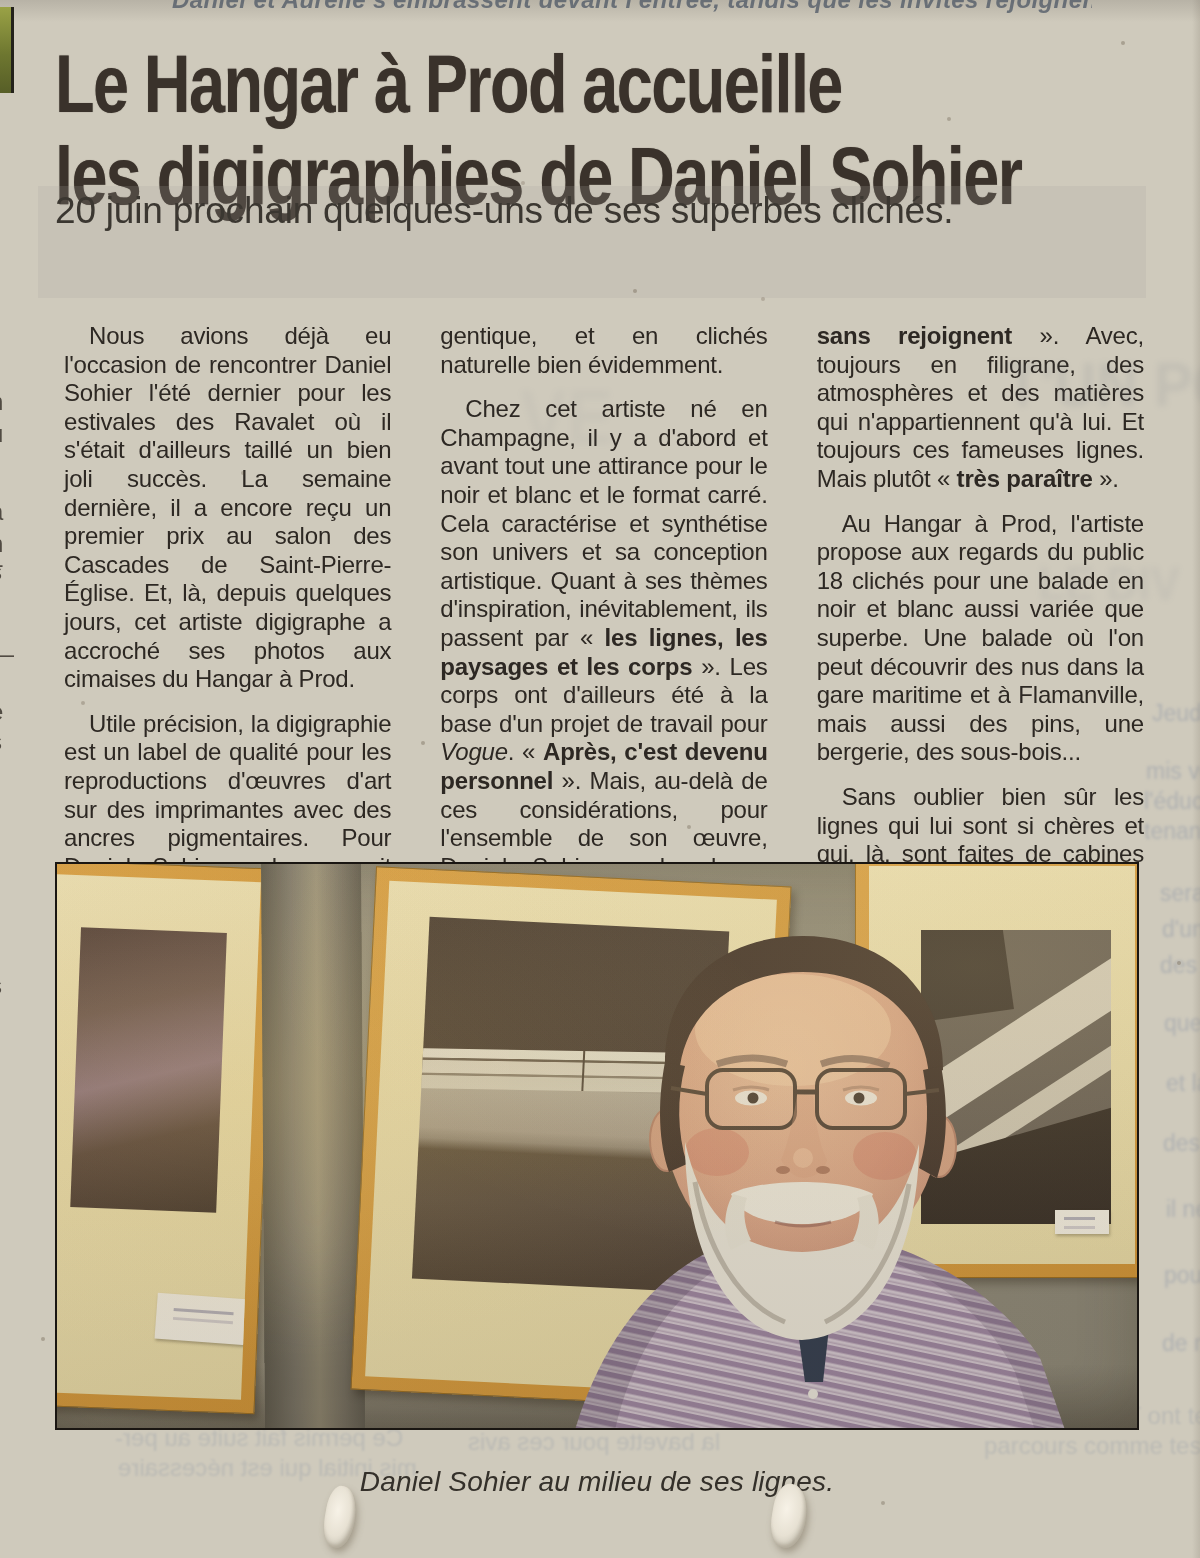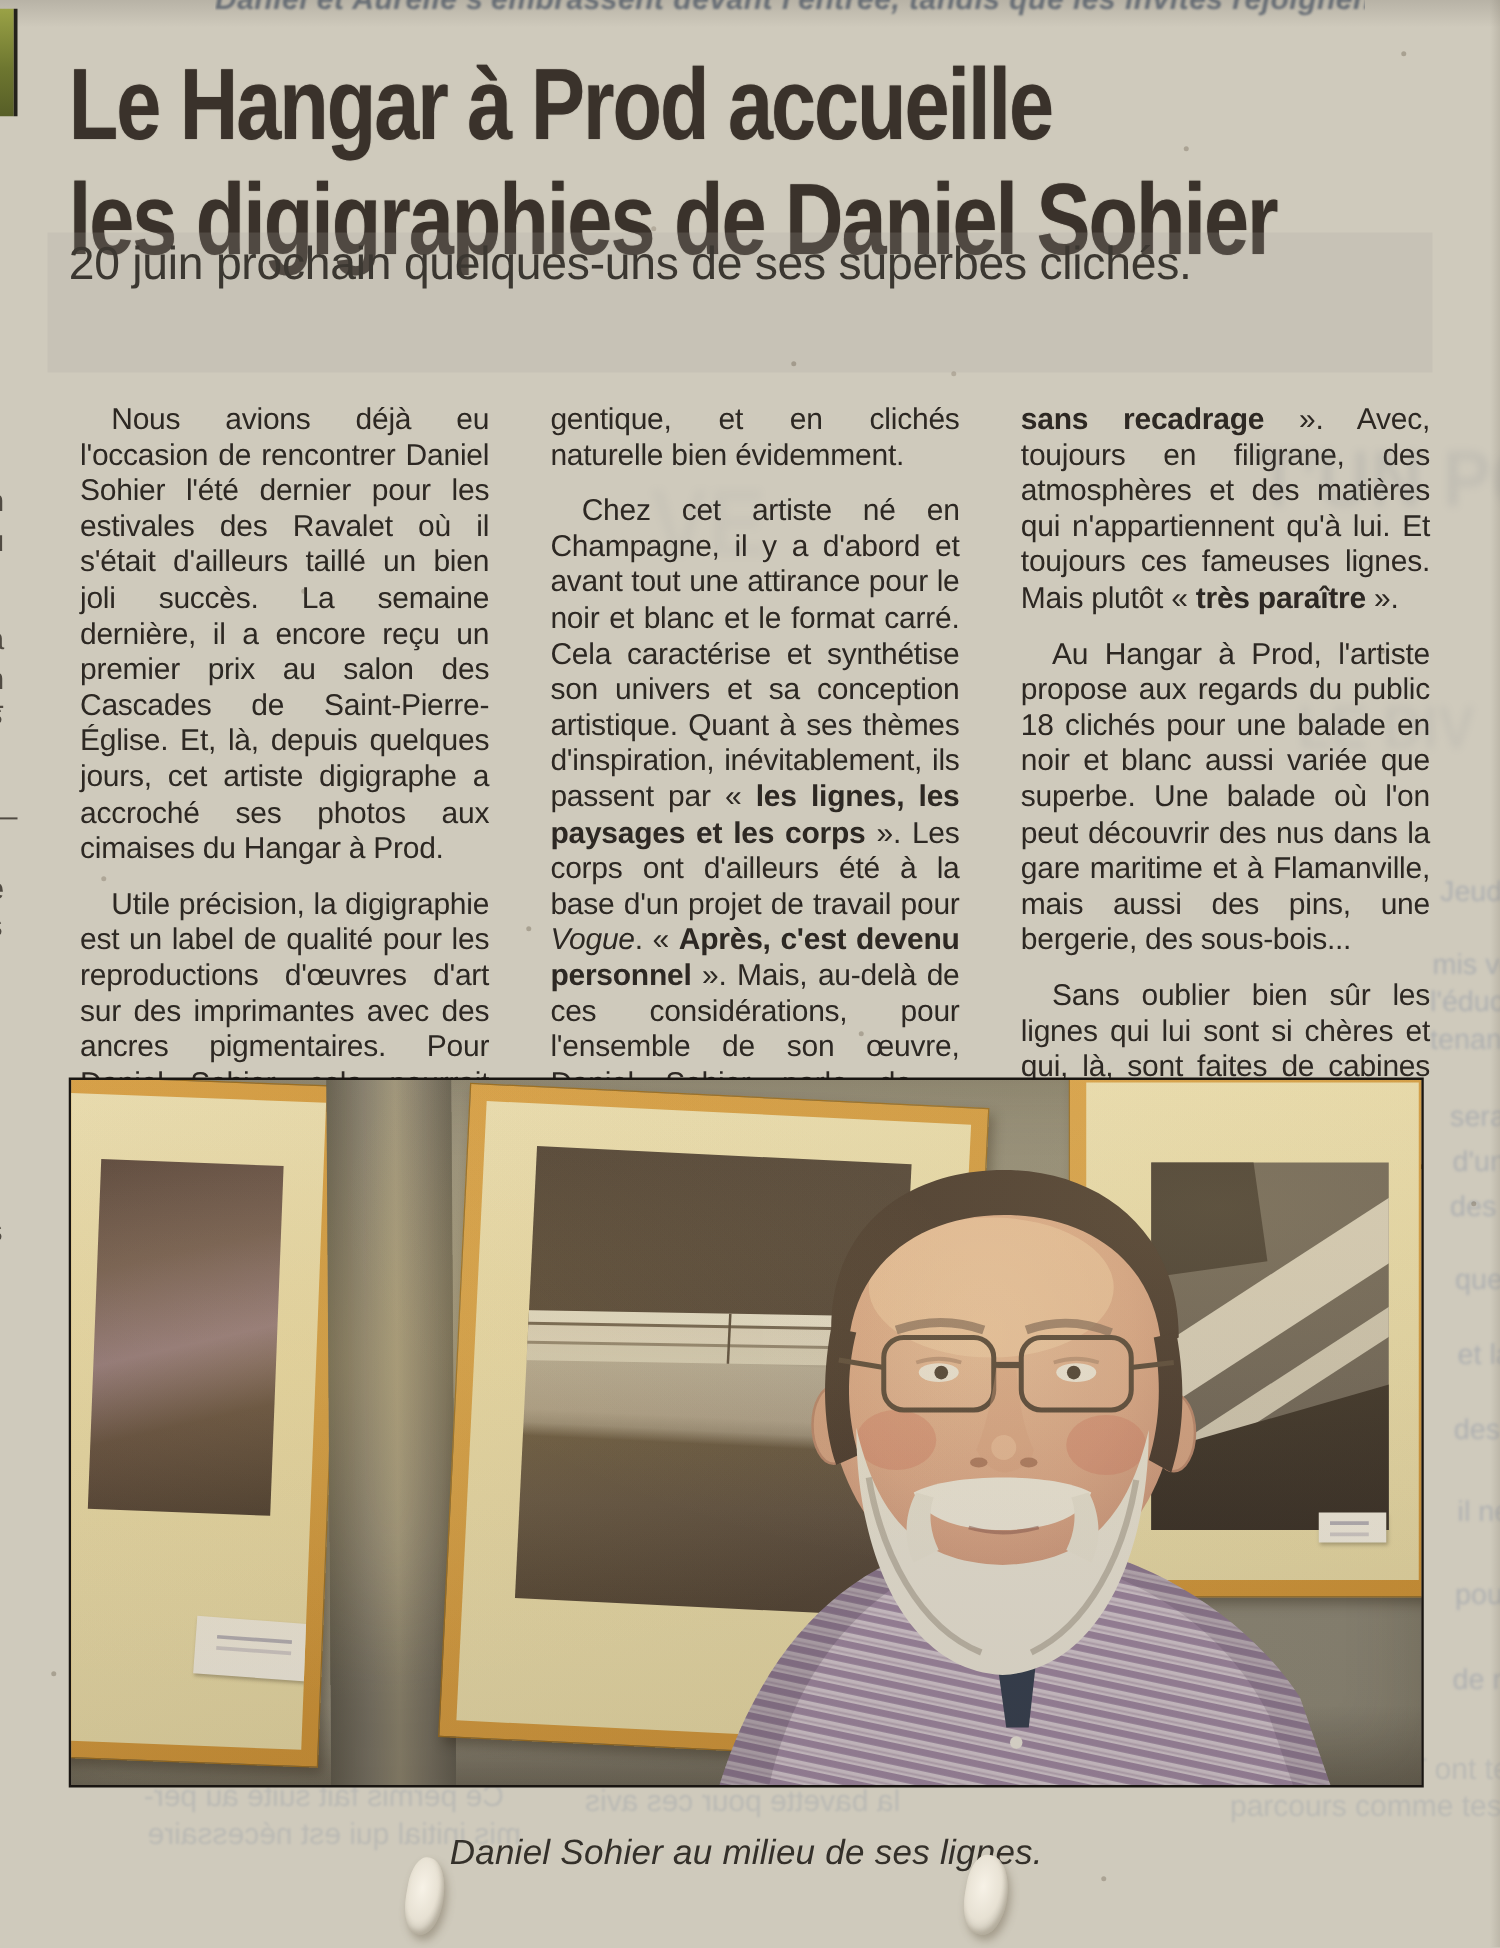--- a/index.html
+++ b/index.html
@@ -149,21 +149,21 @@
   <section class="columns">
       <div>
         <p class="ind"><span>Nous avions déjà eu l'occasion de rencontrer Daniel Sohier l'été dernier pour les estivales des Ravalet où il s'était d'ailleurs taillé un bien joli succès. La semaine dernière, il a encore reçu un premier prix au salon des Cascades de Saint-Pierre-Église. Et, là, depuis quelques jours, cet artiste digigraphe a accroché ses photos aux cimaises du Hangar à Prod.</span></p>
         <p class="ind"><span>Utile précision, la digigraphie est un label de qualité pour les reproductions d'œuvres d'art sur des imprimantes avec des ancres pigmentaires. Pour Daniel Sohier, cela pourrait paraître surprenant dans la mesure où tout son travail se fait en ar-</span></p>
       </div>
       <div>
         <p><span>gentique, et en clichés naturelle bien évidemment.</span></p>
         <p class="ind"><span>Chez cet artiste né en Champagne, il y a d'abord et avant tout une attirance pour le noir et blanc et le format carré. Cela caractérise et synthétise son univers et sa conception artistique. Quant à ses thèmes d'inspiration, inévitablement, ils passent par « </span><span class="b">les lignes, les paysages et les corps</span><span> ». Les corps ont d'ailleurs été à la base d'un projet de travail pour </span><span class="i">Vogue</span><span>. « </span><span class="b">Après, c'est devenu personnel</span><span> ». Mais, au-delà de ces considérations, pour l'ensemble de son œuvre, Daniel Sohier parle de « </span><span class="b">coups de cœur</span><span> » et de « </span><span class="b">spontanéité</span></p>
       </div>
       <div>
-        <p><span class="b">sans recadrage</span><span> ». Avec, toujours en filigrane, des atmosphères et des matières qui n'appartiennent qu'à lui. Et toujours ces fameuses lignes. Mais plutôt « </span><span class="b">très paraître</span><span> ».</span></p>
+        <p><span class="b">sans rejoignent</span><span> ». Avec, toujours en filigrane, des atmosphères et des matières qui n'appartiennent qu'à lui. Et toujours ces fameuses lignes. Mais plutôt « </span><span class="b">très paraître</span><span> ».</span></p>
         <p class="ind"><span>Au Hangar à Prod, l'artiste propose aux regards du public 18 clichés pour une balade en noir et blanc aussi variée que superbe. Une balade où l'on peut découvrir des nus dans la gare maritime et à Flamanville, mais aussi des pins, une bergerie, des sous-bois...</span></p>
         <p class="ind"><span>Sans oublier bien sûr les lignes qui lui sont si chères et qui, là, sont faites de cabines et de chantiers.</span></p>
         <p class="sig">L. L.</p>
       </div>
     </section>
 
   <div class="bleeds">
       <span class="bleed-big" style="left: 1005px; top: 350px; font-size: 58px; opacity: 0.12;">T'UN POUR L</span>
       <span class="bleed-big" style="left: 1038px; top: 558px; font-size: 44px; opacity: 0.09;">LE DIV</span>
       <span class="bleed-big" style="left: 520px; top: 378px; font-size: 70px; opacity: 0.05;">VE</span>

